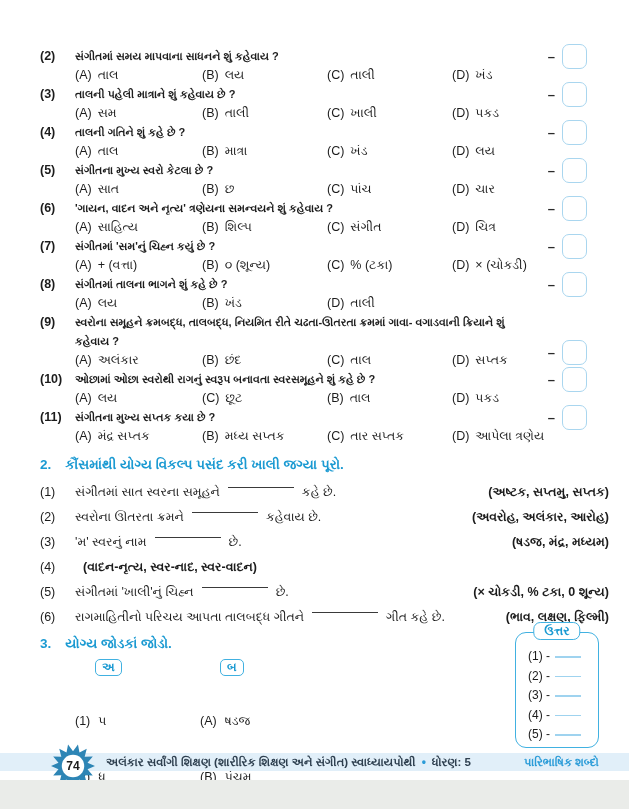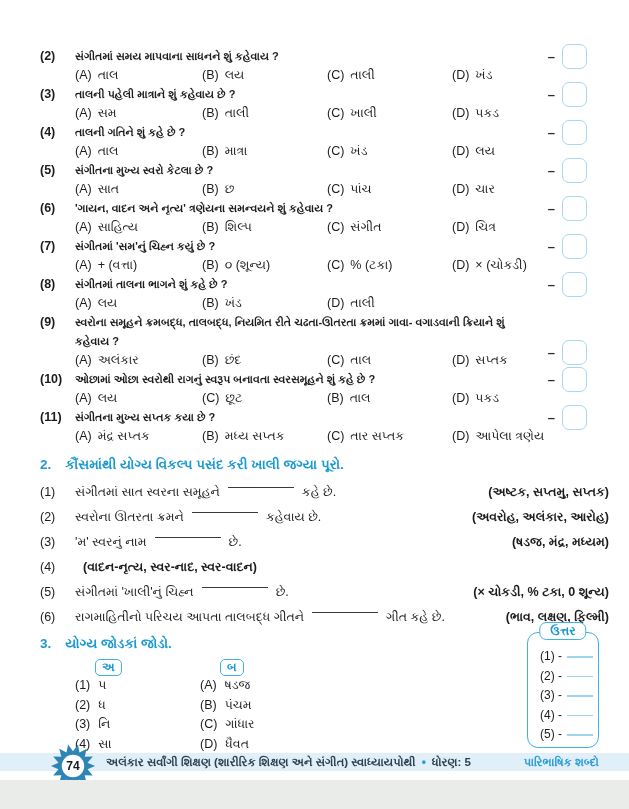--- a/index.html
+++ b/index.html
@@ -41,26 +41,26 @@
 
   
   .s3 { margin-top:4px; }
   .s3-colheads { display:grid; grid-template-columns:125px 1fr; margin-left:35px; margin-top:3px; }
   .col-badge {
     display:inline-block; border:1.4px solid #41b1e1; border-radius:5px;
     color:#1b9ad2; font-weight:bold; font-size:12px; line-height:15px;
     padding:0 6px; background:#fff; margin-left:20px;
   }
   .match-row { display:grid; grid-template-columns:125px 1fr; margin-left:35px; min-height:19.6px; }
-  .match-cell { font-size:12.5px; line-height:19.6px; }
+  .match-cell { font-size:12.5px; line-height:19.6px;margin-top:36px; }
   .match-cell .m-label { margin-right:8px; }
 
   
   .uttar-box {
-    position:absolute; right:30px; top:632px; width:72px; height:116px;
+    position:absolute; right:30px; top:632px; width:84px; height:116px;
     border:1.7px solid #41b1e1; border-radius:11px; background:#fff;
   }
   .uttar-tab {
     position:absolute; top:-11px; left:50%; transform:translateX(-50%);
     background:#fff; border:1.7px solid #41b1e1; border-radius:7px;
     color:#1b9ad2; font-weight:bold; font-size:12.5px; line-height:16px;
     padding:0 10px; white-space:nowrap;
   }
   .uttar-rows { padding:14px 0 0 12px; }
   .uttar-row { font-size:12px; line-height:19.6px; display:flex; align-items:center; }
@@ -68,21 +68,21 @@
 
   
   .footer-band {
     position:absolute; left:0; right:0; top:753px; height:18px;
     background:#e1eff9; display:flex; align-items:center;
   }
   .footer-badge { position:absolute; left:51px; top:744px; width:44px; height:44px; }
   .footer-badge svg { width:44px; height:44px; display:block; }
   .footer-left { margin-left:106px; font-weight:bold; font-size:11.5px; color:#2f4050; display:flex; align-items:center; gap:6px; white-space:nowrap; }
   .footer-bullet { color:#2b9cd8; font-size:12px; }
-  .footer-right { position:absolute; right:30px; font-weight:bold; font-size:11.5px; color:#2b9cd8; white-space:nowrap; }
+  .footer-right { position:absolute; right:30px; font-weight:bold; font-size:11.5px; color:#2b9cd8; white-space:nowrap;font-family:Liberation Serif, serif; }
   .page-bottom { position:absolute; left:0; right:0; bottom:0; height:29px; background:#eaece9; }
 </style>
 </head>
 <body>
 
 <div class="page">
   <div class="content">
 
     <div id="s1-list">
   <div class="q-block">

